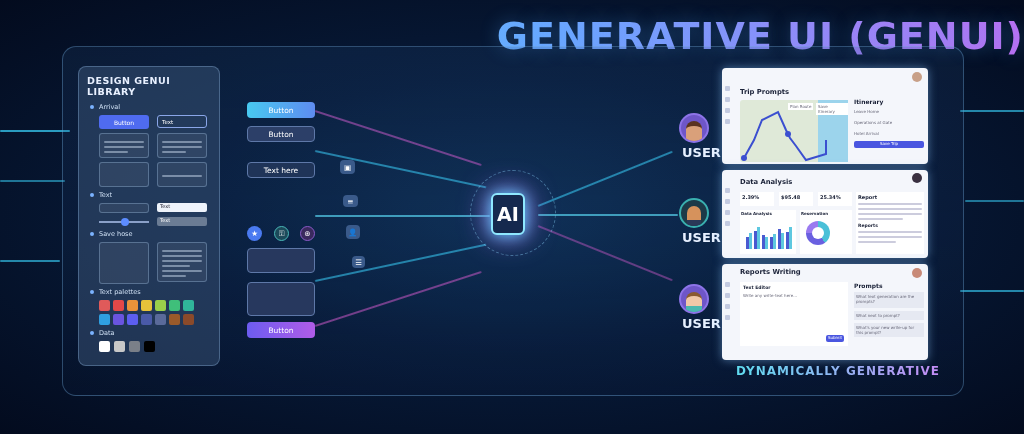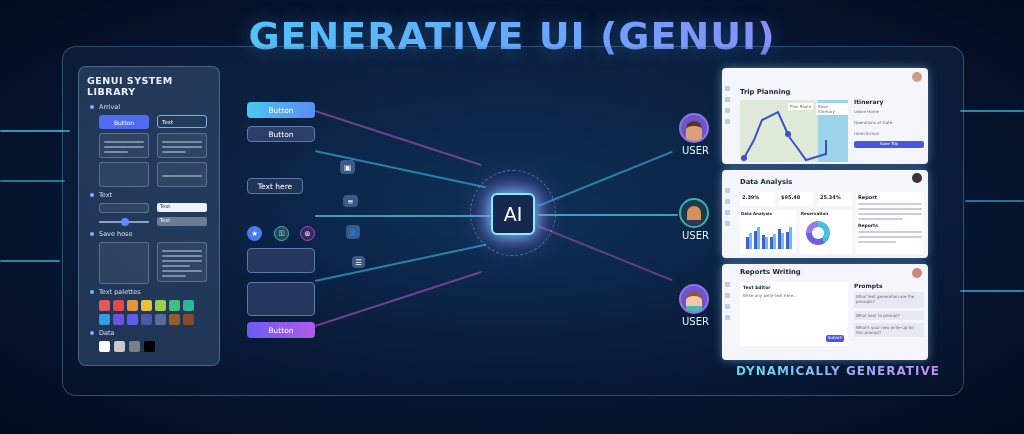--- a/index.html
+++ b/index.html
@@ -1,34 +1,34 @@
 <!DOCTYPE html>
 <html><head>
 <meta charset="utf-8">
 <style>
 *{box-sizing:border-box;margin:0;padding:0}
 body{width:1024px;height:434px;overflow:hidden;background:#04112a;font-family:"DejaVu Sans",sans-serif;position:relative;color:#fff}
 .bg{position:absolute;inset:0;background:radial-gradient(ellipse at 50% 50%,#0d2f55 0%,#071a38 45%,#030b1e 100%)}
 .streak{position:absolute;height:2px;border-radius:2px;filter:blur(0.6px)}
-.title{position:absolute;left:0;right:0;top:14px;text-align:center;font-size:38px;font-weight:bold;letter-spacing:1px;background:linear-gradient(90deg,#3fe0f5,#6fa6ff 55%,#c06cf0);-webkit-background-clip:text;background-clip:text;color:transparent;text-shadow:0 0 18px rgba(80,170,255,.35)}
+.title{position:absolute;left:0;right:0;top:14px;text-align:right;font-size:38px;font-weight:bold;letter-spacing:1px;background:linear-gradient(90deg,#3fe0f5,#6fa6ff 55%,#c06cf0);-webkit-background-clip:text;background-clip:text;color:transparent;text-shadow:0 0 18px rgba(80,170,255,.35)}
 .frame{position:absolute;left:62px;top:46px;width:902px;height:350px;border:1.5px solid rgba(120,180,230,.35);border-radius:14px;background:linear-gradient(180deg,rgba(40,80,130,.18),rgba(20,40,80,.1))}
 .dsl{position:absolute;left:78px;top:66px;width:142px;height:300px;border-radius:8px;background:rgba(55,80,115,.55);border:1px solid rgba(150,190,230,.35);padding:8px 8px}
 .dsl h2{font-size:9.5px;letter-spacing:.5px;color:#e8f0ff;margin-bottom:6px;font-weight:bold}
 .sec{font-size:6.5px;color:#cfe0f4;margin:4px 0 3px 12px;position:relative}
 .sec:before{content:"";position:absolute;left:-9px;top:2px;width:4px;height:4px;border-radius:50%;background:#7bb3ff}
 .row{display:flex;gap:8px;margin:4px 0 0 12px}
 .btn-pri{width:50px;height:14px;border-radius:3px;background:#4f6bf0;font-size:6px;display:flex;align-items:center;justify-content:center}
 .btn-out{width:50px;height:13px;border-radius:3px;border:1px solid #8aa6e8;font-size:5.5px;padding-left:4px;display:flex;align-items:center}
 .card{width:50px;height:25px;border-radius:3px;border:1px solid rgba(170,200,235,.35);background:rgba(255,255,255,.06);padding:4px}
 .line{height:2px;background:rgba(200,215,235,.5);margin:3px 0;border-radius:1px}
 .swatch{width:11px;height:11px;border-radius:2px}
 .mid-el{position:absolute;border-radius:4px;font-size:7.5px;display:flex;align-items:center;justify-content:center}
-.ai-chip{position:absolute;left:491px;top:193px;width:44px;height:42px;border-radius:6px;border:2px solid #8fe8ff;background:#15294e;box-shadow:0 0 16px #5ad2ff,0 0 30px #b36cf0;font-size:19px;font-weight:normal;display:flex;align-items:center;justify-content:center}
+.ai-chip{position:absolute;left:491px;top:193px;width:34px;height:42px;border-radius:6px;border:2px solid #8fe8ff;background:#15294e;box-shadow:0 0 16px #5ad2ff,0 0 30px #b36cf0;font-size:19px;font-weight:bold;display:flex;align-items:center;justify-content:center}
 .avatar{position:absolute;width:30px;height:30px;border-radius:50%;display:flex;align-items:flex-end;justify-content:center;overflow:hidden}
-.user-label{position:absolute;font-size:10px;font-weight:normal;color:#e6f0ff}
+.user-label{position:absolute;font-size:13px;font-weight:bold;color:#e6f0ff}
 .panel{position:absolute;background:#f4f6fb;border-radius:4px;color:#1b2238;box-shadow:0 0 10px rgba(140,200,255,.5);overflow:hidden}
 .panel .ph{font-size:6.8px;font-weight:bold;position:absolute}
 .sidebar-mini{position:absolute;left:3px;top:18px;width:6px}
 .sidebar-mini div{width:5px;height:5px;border-radius:1px;background:#c3cae0;margin-bottom:6px}
 .small{font-size:4px;color:#667}
 .dyn{position:absolute;left:736px;top:364px;font-size:12px;letter-spacing:1px;font-weight:bold;background:linear-gradient(90deg,#5fdcf0,#c48cf5);-webkit-background-clip:text;background-clip:text;color:transparent}
 </style>
 </head>
 <body>
 
@@ -49,21 +49,21 @@
   <div class="streak" style="left:538px;top:214px;width:140px;background:#5ee6ff;opacity:.7"></div>
   <div class="streak" style="left:538px;top:205px;width:145px;background:#3ad6ff;opacity:.6;transform:rotate(-22deg);transform-origin:left"></div>
   <div class="streak" style="left:538px;top:225px;width:145px;background:#d058c8;opacity:.5;transform:rotate(22deg);transform-origin:left"></div>
 </div>
 
 <div class="title">GENERATIVE UI (GENUI)</div>
 
 <div class="frame"></div>
 
 <div class="dsl">
-  <h2>GENUI SYSTEM LIBRARY</h2>
+  <h2>DESIGN GENUI LIBRARY</h2>
   <div class="sec">Arrival</div>
   <div class="row">
     <div class="btn-pri">Button</div>
     <div class="btn-out">Text</div>
   </div>
   <div class="row">
     <div class="card">
         <div class="line"></div>
         <div class="line"></div>
         <div class="line" style="width:60%"></div>
@@ -126,21 +126,21 @@
   <div class="row" style="gap:4px" id="pal3">
       <div class="swatch" style="background: rgb(255, 255, 255);"></div>
       <div class="swatch" style="background: rgb(200, 200, 200);"></div>
       <div class="swatch" style="background: rgb(122, 127, 136);"></div>
       <div class="swatch" style="background: rgb(0, 0, 0);"></div>
     </div>
 </div>
 
 <div class="mid-el" style="left:247px;top:102px;width:68px;height:16px;background:linear-gradient(90deg,#48c9f0,#5e8cf0)">Button</div>
 <div class="mid-el" style="left:247px;top:126px;width:68px;height:16px;background:#2c3f68;border:1px solid #5e78a8">Button</div>
-<div class="mid-el" style="left:247px;top:178px;width:56px;height:16px;background:#1f3458;border:1px solid #5e78a8">Text here</div>
+<div class="mid-el" style="left:247px;top:162px;width:68px;height:16px;background:#1f3458;border:1px solid #5e78a8">Text here</div>
 <div class="mid-el" style="left:247px;top:226px;width:15px;height:15px;border-radius:50%;background:#4a7af0">★</div>
 <div class="mid-el" style="left:274px;top:226px;width:15px;height:15px;border-radius:50%;background:#1c4a5a;border:1px solid #4ab8b8">⚿</div>
 <div class="mid-el" style="left:300px;top:226px;width:15px;height:15px;border-radius:50%;background:#3a2a5e;border:1px solid #8a5ac8">⊛</div>
 <div class="mid-el" style="left:340px;top:160px;width:15px;height:14px;background:#3a5a8a">▣</div>
 <div class="mid-el" style="left:343px;top:195px;width:15px;height:12px;background:#3a5a8a">≡</div>
 <div class="mid-el" style="left:346px;top:225px;width:14px;height:14px;background:#3a5a8a">👤</div>
 <div class="mid-el" style="left:352px;top:256px;width:13px;height:12px;background:#3a5a8a">☰</div>
 <div class="mid-el" style="left:247px;top:248px;width:68px;height:25px;background:#27385e;border:1px solid #5e78a8;flex-direction:column;align-items:stretch;padding:4px">
   <div class="line"></div>
     <div class="line"></div>
@@ -167,21 +167,21 @@
   </div>
 <div class="user-label" style="left:682px;top:316px">USER</div>
 
 <div class="panel" style="left:722px;top:68px;width:206px;height:96px">
   <div class="sidebar-mini">
       <div></div>
       <div></div>
       <div></div>
       <div></div>
     </div>
-  <div class="ph" style="left:18px;top:20px">Trip Planning</div>
+  <div class="ph" style="left:18px;top:20px">Trip Prompts</div>
   <div style="position:absolute;right:6px;top:4px;width:10px;height:10px;border-radius:50%;background:#c8a088"></div>
   <div style="position:absolute;left:18px;top:32px;width:108px;height:62px;background:#dfe9d8;border-radius:3px">
     <svg width="108" height="62">
         <rect x="78" y="0" width="30" height="62" fill="#9cd4ec"></rect>
         <polyline points="4,58 14,40 22,20 38,12 46,30 50,38 56,46 66,60 86,54 86,40" fill="none" stroke="#3b4fd0" stroke-width="2"></polyline>
         <circle cx="4" cy="58" r="3" fill="#3b4fd0"></circle>
         <circle cx="48" cy="34" r="3" fill="#3b4fd0"></circle>
       </svg>
     <div class="small" style="position:absolute;left:48px;top:3px;background:#fff;padding:1px 2px">Plan Route</div>
     <div class="small" style="position:absolute;left:76px;top:3px;background:#fff;padding:1px 2px">Save Itinerary</div>

